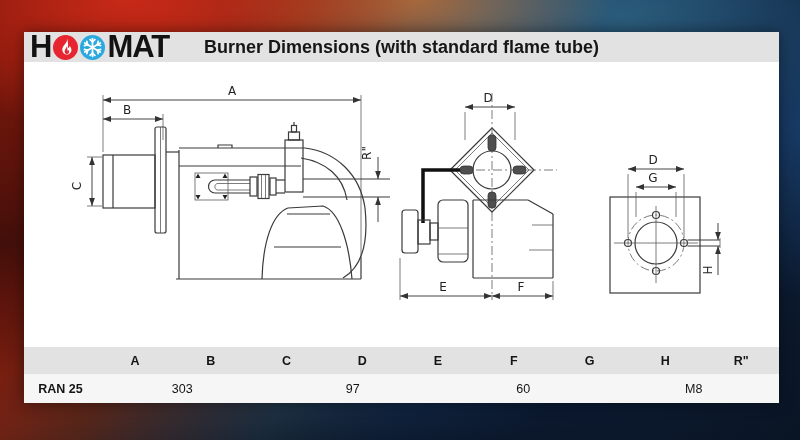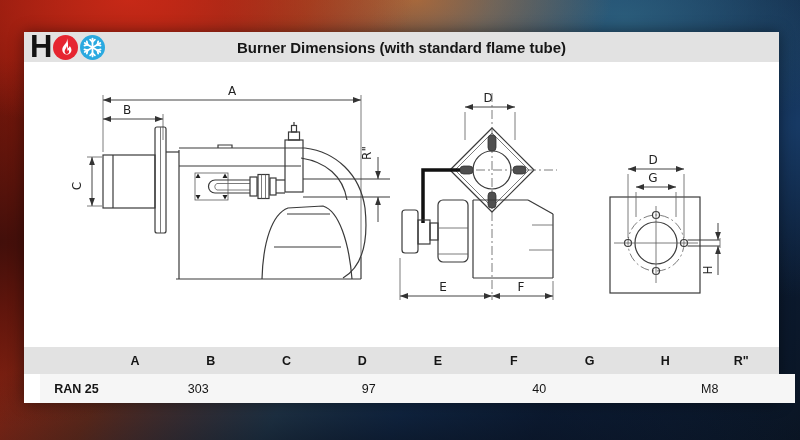--- a/index.html
+++ b/index.html
@@ -14,31 +14,31 @@
       radial-gradient(ellipse 80% 55% at 45% 115%, rgba(7,11,20,1), rgba(7,11,20,0) 78%),
       linear-gradient(118deg,#701309 0%,#93200f 16%,#74301c 30%,#30506a 48%,#173a66 60%,#0e2240 74%,#0a1524 100%);
   }
   .panel{position:absolute;left:24px;top:32px;width:755px;height:371px;background:#ffffff;
          box-shadow:0 0 14px rgba(0,0,0,.45);}
   .header-bar{position:absolute;left:0;top:0;width:755px;height:30px;background:#e2e2e2;}
   .brand{position:absolute;left:6px;top:1px;height:28px;display:flex;align-items:center;gap:2px;}
   .brand .ltr{font-size:31px;font-weight:bold;color:#121212;line-height:28px;letter-spacing:-1px;}
   .ball{width:25px;height:25px;border-radius:50%;display:flex;align-items:center;justify-content:center;flex:0 0 auto;}
   .title{position:absolute;left:0;top:0;width:755px;height:30px;display:flex;align-items:center;justify-content:center;
-         font-size:15px;font-weight:bold;color:#161616;}
+         font-size:18px;font-weight:bold;color:#161616;}
   .drawings{position:absolute;left:0;top:30px;width:755px;height:285px;}
   .dim{stroke:#454545;stroke-width:1;fill:none;}
   .obj{stroke:#3a3a3a;stroke-width:1.2;fill:none;}
   .thin{stroke:#5a5a5a;stroke-width:.8;fill:none;}
   .cdash{stroke:#5a5a5a;stroke-width:.8;fill:none;stroke-dasharray:9 3 2 3;}
   .dim-label{font-family:"DejaVu Sans",sans-serif;font-size:12px;fill:#222;text-anchor:middle;}
   .dtable{position:absolute;left:0;top:315px;width:755px;}
   .trow{display:flex;width:755px;}
   .thead-row{height:27px;background:#e2e2e2;}
-  .tdata-row{height:29px;background:#f6f6f6;margin-left:16px;}
+  .tdata-row{height:29px;background:#f6f6f6;}
   .cell{flex:1 1 0;display:flex;align-items:center;justify-content:center;font-size:12.5px;color:#151515;}
   .cell.model{flex:0 0 73px;}
   .thead-row .cell{font-weight:bold;}
   .tdata-row .cell.model{font-weight:bold;}
 </style>
 </head>
 <body>
 
 <div class="stage">
   <div class="panel">
@@ -82,20 +82,21 @@
                   <line x1="0" y1="-5.4" x2="2.3" y2="-7.6"></line>
                 </g>
               <g transform="rotate(300)">
                   <line y2="-8.6"></line>
                   <line x1="0" y1="-5.4" x2="-2.3" y2="-7.6"></line>
                   <line x1="0" y1="-5.4" x2="2.3" y2="-7.6"></line>
                 </g>
             </g>
           </svg>
         </span>
+        <span class="ltr">MAT</span>
       </div>
     </div>
 
     <svg class="drawings" viewBox="0 0 755 285">
       <defs>
         <marker id="ar" viewBox="0 0 10 10" refX="10" refY="5" markerWidth="8" markerHeight="8" orient="auto-start-reverse">
           <path d="M0 1.4 L10 5 L0 8.6 z" fill="#333"></path>
         </marker>
       </defs>
 
@@ -250,19 +251,19 @@
         <div class="cell">E</div>
         <div class="cell">F</div>
         <div class="cell">G</div>
         <div class="cell">H</div>
         <div class="cell">R"</div>
       </div>
       <div class="trow tdata-row">
         <div class="cell model">RAN 25</div>
         <div class="cell">303</div>
         <div class="cell">97</div>
-        <div class="cell">40</div>
+        <div class="cell">60</div>
         <div class="cell">M8</div>
       </div>
     </div>
 
   </div>
 </div>
 
 </body></html>

